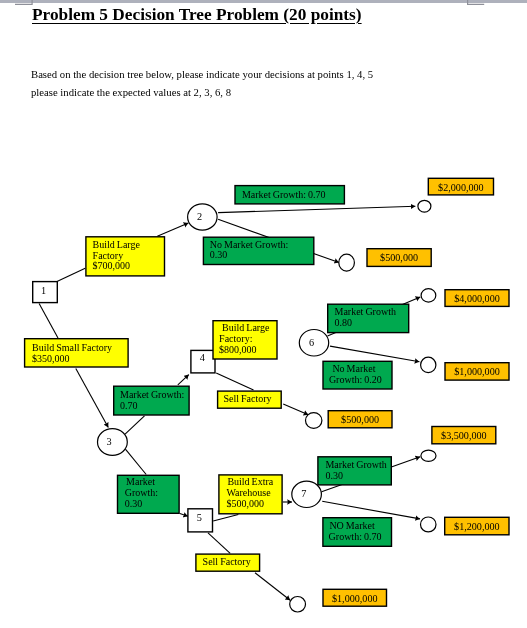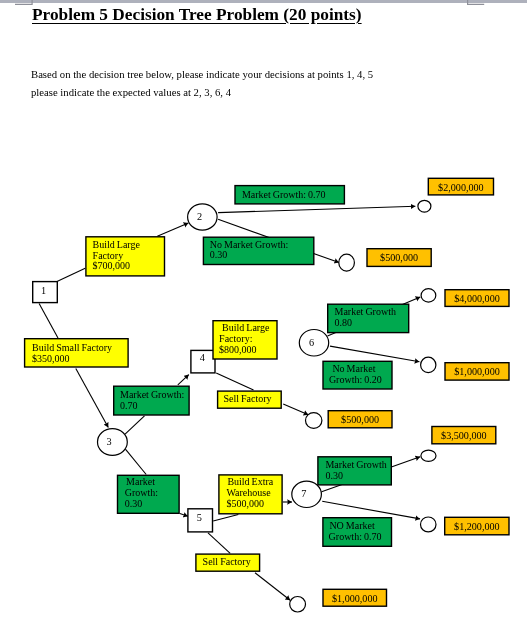--- a/index.html
+++ b/index.html
@@ -17,21 +17,21 @@
 </head>
 <body>
 <div id="page">
   <div class="topbar"></div>
   <svg class="diagram" id="marks" viewBox="0 0 527 628">
     <path d="M15 4.4 H32.1 V-1" fill="none" stroke="#8e9099" stroke-width="1.2"></path>
     <path d="M467.6 -1 V4.3 H484.2" fill="none" stroke="#8e9099" stroke-width="1.2"></path>
   </svg>
   <div class="title"><u>Problem 5 Decision Tree Problem (20 points)</u></div>
   <div class="para" style="top:68px">Based on the decision tree below, please indicate your decisions at points 1, 4, 5</div>
-  <div class="para" style="top:86px">please indicate the expected values at 2, 3, 6, 4</div>
+  <div class="para" style="top:86px">please indicate the expected values at 2, 3, 6, 8</div>
 
   <svg class="diagram" id="tree" viewBox="0 0 527 628">
     <defs>
       <marker id="arrow" markerWidth="10" markerHeight="10" refX="4.8" refY="2.8" orient="auto" markerUnits="userSpaceOnUse">
         <path d="M0,0 L4.8,2.8 L0,5.6 L0.6,2.8 z" fill="#000"></path>
       </marker>
     </defs>
     <g id="edges" stroke="#000" stroke-width="1.1" fill="none">
         <path d="M57.5 281.2 L85.2 268.2" stroke="#000000" stroke-width="1.1" fill="none"></path>
         <path d="M157.3 236.3 L188.4 223.0" stroke="#000000" stroke-width="1.1" fill="none" marker-end="url(#arrow)"></path>

